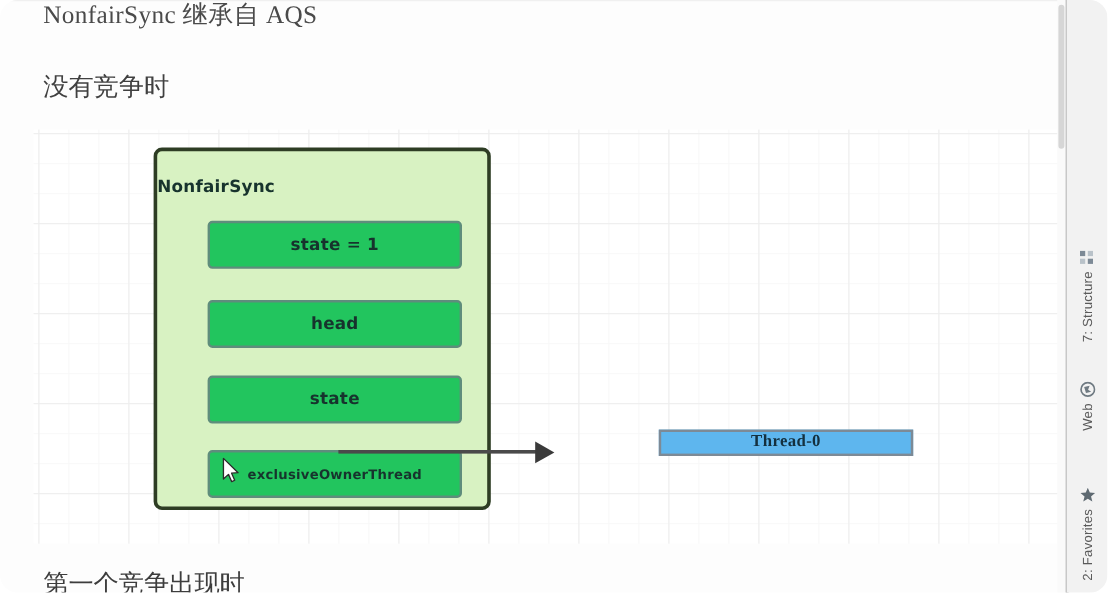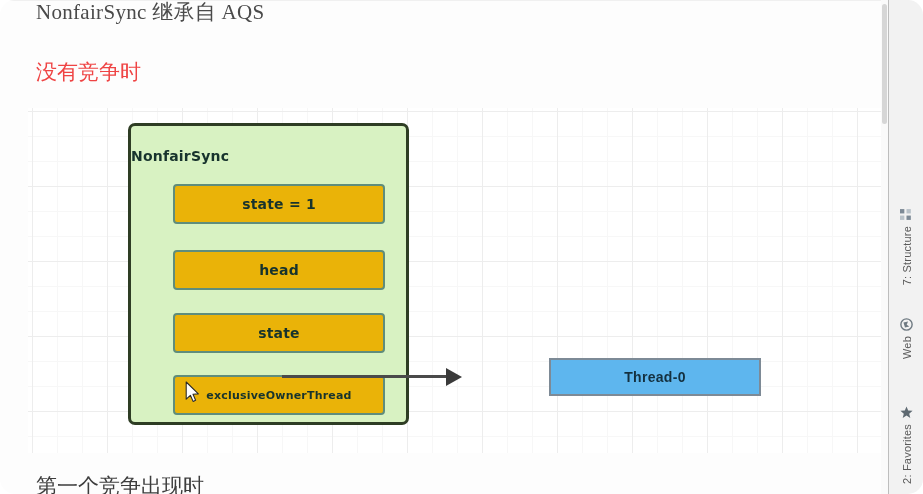--- a/index.html
+++ b/index.html
@@ -37,21 +37,21 @@
     letter-spacing: 0.3px;
     white-space: nowrap;
   }
   .heading-sans {
     position: absolute;
     left: 36px;
     top: 58px;
     font-family: "Liberation Sans", sans-serif;
     font-size: 21px;
     font-weight: 400;
-    color: #ef4444;
+    color: #404040;
     white-space: nowrap;
   }
   .heading-sans-bottom {
     position: absolute;
     left: 36px;
     top: 472px;
     font-family: "Liberation Sans", sans-serif;
     font-size: 21px;
     font-weight: 400;
     color: #3d3d3d;
@@ -97,21 +97,21 @@
     font-weight: bold;
     color: #17332d;
     letter-spacing: 0.2px;
   }
 
   .field-box {
     position: absolute;
     left: 42px;
     width: 212px;
     height: 40px;
-    background: #eab308;
+    background: #22c55e;
     border: 2px solid #5f8d7c;
     border-radius: 4px;
     box-sizing: border-box;
     display: flex;
     align-items: center;
     justify-content: center;
     font-family: "DejaVu Sans", "Liberation Sans", sans-serif;
     font-size: 14px;
     font-weight: bold;
     color: #17332d;
@@ -139,28 +139,28 @@
     border-left: 16px solid #3a3a3a;
     border-top: 9px solid transparent;
     border-bottom: 9px solid transparent;
   }
 
   .thread-box {
     position: absolute;
     left: 521px;
     top: 250px;
     width: 212px;
-    height: 38px;
+    height: 22px;
     background: #5eb6ee;
     border: 2px solid #7d8a96;
     box-sizing: border-box;
     display: flex;
     align-items: center;
     justify-content: center;
-    font-family: Liberation Sans, sans-serif;
+    font-family: Liberation Serif, serif;
     font-size: 14px;
     font-weight: bold;
     color: #14303f;
     letter-spacing: 0.3px;
   }
 
   
   .cursor {
     position: absolute;
     left: 185px;

